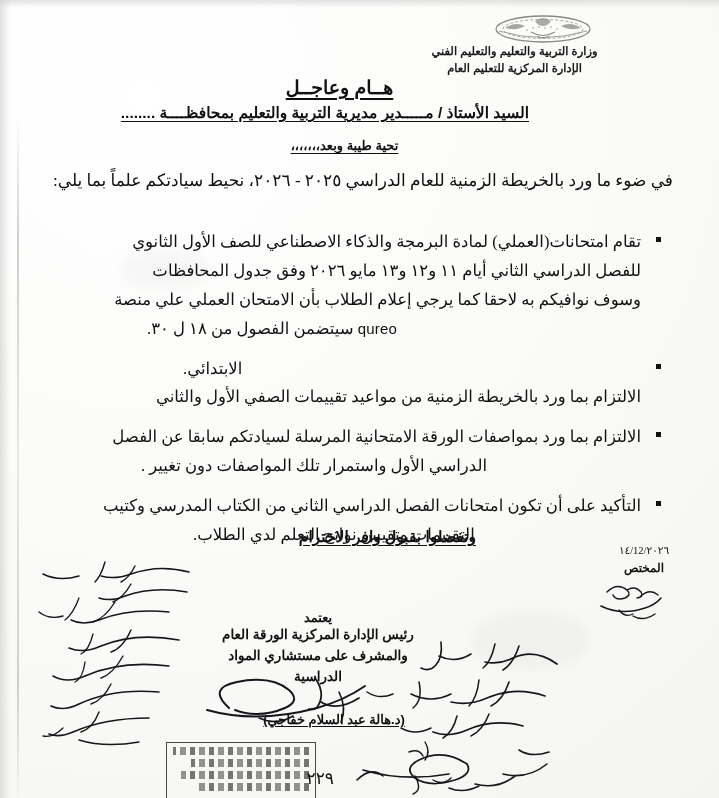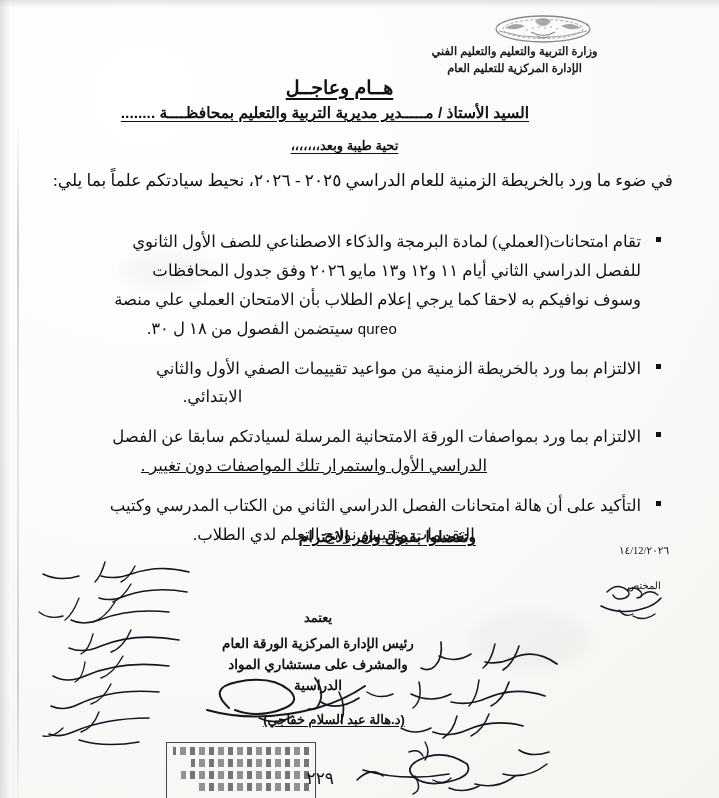--- a/index.html
+++ b/index.html
@@ -116,28 +116,28 @@
     font-weight:bold;font-size:15.5px;
     text-decoration:underline;text-underline-offset:3px;
   }
 
   
   .date-block{
     position:absolute;top:544px;right:15px;width:120px;text-align:center;
     font-family:"Liberation Serif", serif;
   }
   .date-block .dt{font-size:10.5px;letter-spacing:.5px;}
-  .date-block .role{font-size:10px;margin-top:24px;}
+  .date-block .role{font-size:12px;margin-top:5px;font-weight:bold;}
 
   
   .approve{
     position:absolute;top:610px;right:286px;width:230px;text-align:center;
     font-family:"Liberation Sans", sans-serif;
   }
-  .approve .word{font-size:13px;font-weight:bold;margin-bottom:9px;}
+  .approve .word{font-size:13px;font-weight:bold;}
   .approve .title1,.approve .title2{
     font-size:13.5px;font-weight:bold;line-height:1.55;letter-spacing:.2px;
   }
   .signer-name{
     position:absolute;top:712px;right:285px;width:200px;text-align:center;
     font-family:"Liberation Sans", sans-serif;
     font-weight:bold;font-size:13px;
     text-decoration:underline;text-underline-offset:2px;
   }
   .ref-no{
@@ -226,33 +226,33 @@
         <span>وسوف نوافيكم به لاحقا كما يرجي إعلام الطلاب بأن الامتحان العملي علي منصة</span>
       </span>
       <span class="sub-line" style="text-align:left;padding-left:96px;">
         <span class="brand">qureo</span>
         <span>سيتضمن الفصول من ١٨ ل ٣٠.</span>
       </span>
     </li>
 
     <li>
       <span class="sq"></span>
+      <span class="sub-line" style="text-align:left;padding-left:132px;">الابتدائي.</span>
       <span class="sub-line">الالتزام بما ورد بالخريطة الزمنية من مواعيد تقييمات الصفي الأول والثاني</span>
-      <span class="sub-line" style="text-align:left;padding-left:132px;">الابتدائي.</span>
     </li>
 
     <li>
       <span class="sq"></span>
       <span class="sub-line">الالتزام بما ورد بمواصفات الورقة الامتحانية المرسلة لسيادتكم سابقا عن الفصل</span>
-      <span class="sub-line" style="text-align:left;padding-left:90px;text-decoration:underline;">الدراسي الأول واستمرار تلك المواصفات دون تغيير .</span>
+      <span class="sub-line" style="text-align:left;padding-left:90px;">الدراسي الأول واستمرار تلك المواصفات دون تغيير .</span>
     </li>
 
     <li>
       <span class="sq"></span>
-      <span class="sub-line">التأكيد على أن هالة امتحانات الفصل الدراسي الثاني من الكتاب المدرسي وكتيب</span>
+      <span class="sub-line">التأكيد على أن تكون امتحانات الفصل الدراسي الثاني من الكتاب المدرسي وكتيب</span>
       <span class="sub-line" style="text-align:left;padding-left:142px;">التقييمات وتقيس نواتج التعلم لدي الطلاب.</span>
     </li>
   </ul>
 
   <div class="closing">وتفضلوا بقبول وافر الاحترام</div>
 
   <div class="date-block">
     <div class="dt">٢٠٢٦/12/١٤</div>
     <div class="role">المختص</div>
   </div>

